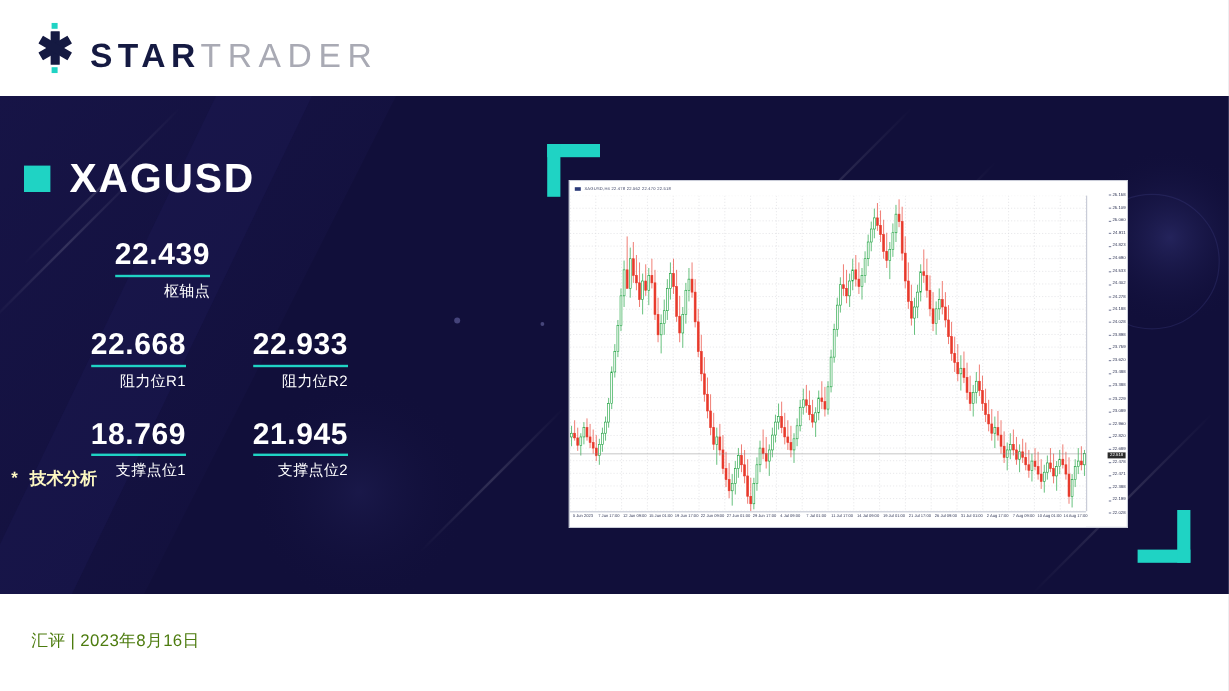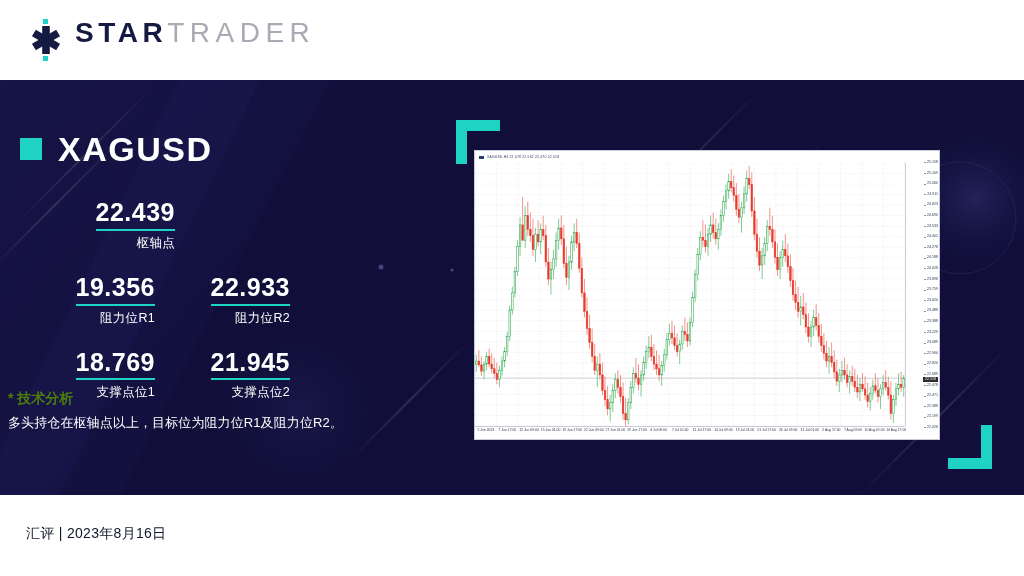--- a/index.html
+++ b/index.html
@@ -10,21 +10,21 @@
     overflow:hidden;
     position:relative;
   }
 
   
   .header {
     position:absolute; left:0; top:0; width:1024px; height:80px;
     background:#ffffff;
     display:flex; align-items:center;
   }
-  .logo-wrap { display:flex; align-items:flex-start; margin-left:26px; }
+  .logo-wrap { display:flex; align-items:flex-end; margin-left:26px; }
   .logo-mark { position:relative; width:40px; height:42px; flex:none; }
   .logo-mark svg { position:absolute; left:0; top:0; }
   .logo-text { margin-left:9px; font-size:28px; letter-spacing:4.5px; font-weight:bold; line-height:1; }
   .logo-star { color:#151a42; }
   .logo-trader { color:#a9aab4; font-weight:normal; letter-spacing:5.5px; }
 
   
   .stage {
     position:absolute; left:0; top:80px; width:1024px; height:415px;
     background:#110f3a;
@@ -52,21 +52,21 @@
     color:#ffffff; font-size:25px; font-weight:bold; line-height:1.15;
     letter-spacing:0.5px;
     display:inline-block;
     border-bottom:2px solid #1fd3c4;
     padding-bottom:2px;
   }
   .stat-lbl { color:#ffffff; font-size:12.5px; margin-top:4px; letter-spacing:0.3px; }
   .stat-row.r2 { margin-top:21px; }
 
   .analysis { position:absolute; left:-12px; top:310px; width:400px; }
-  .analysis-head { color:#4d7c0f; font-size:14px; font-weight:bold; }
+  .analysis-head { color:#fef9c3; font-size:14px; font-weight:bold;font-family:Liberation Mono, monospace; }
   .analysis-body {
     color:#ffffff; font-size:13px; line-height:1.55; margin-top:5px;
     letter-spacing:0.1px;
   }
 
   
   .chart-frame {
     position:absolute; left:474px; top:70px; width:466px; height:290px;
     background:#ffffff;
     border:1px solid #c9ccd8;
@@ -117,21 +117,21 @@
     white-space:nowrap; line-height:1; transform:translateX(-50%);
   }
 
   
   .footer {
     position:absolute; left:0; top:495px; width:1024px; height:81px;
     background:#ffffff;
   }
   .footer-text {
     position:absolute; left:26px; top:30px;
-    font-size:14px; color:#0f172a; letter-spacing:0.3px;
+    font-size:14px; color:#4d7c0f; letter-spacing:0.3px;
   }
 </style>
 </head>
 <body>
 
 <div class="header">
   <div class="logo-wrap">
     <div class="logo-mark">
       <svg width="40" height="42" viewBox="0 0 40 42">
         <rect x="17" y="0" width="5" height="5" fill="#1fd3c4"></rect>
@@ -193,21 +193,21 @@
 
     <div class="stats">
       <div class="stat-row">
         <div class="stat single">
           <div><span class="stat-val">22.439</span></div>
           <div class="stat-lbl">枢轴点</div>
         </div>
       </div>
       <div class="stat-row r2">
         <div class="stat">
-          <div><span class="stat-val">19.356</span></div>
+          <div><span class="stat-val">22.668</span></div>
           <div class="stat-lbl">阻力位R1</div>
         </div>
         <div class="stat">
           <div><span class="stat-val">22.933</span></div>
           <div class="stat-lbl">阻力位R2</div>
         </div>
       </div>
       <div class="stat-row r2">
         <div class="stat">
           <div><span class="stat-val">18.769</span></div>
@@ -216,21 +216,20 @@
         <div class="stat">
           <div><span class="stat-val">21.945</span></div>
           <div class="stat-lbl">支撑点位2</div>
         </div>
       </div>
     </div>
 
     <div class="analysis">
       <div class="analysis-head">* 技术分析</div>
       <div class="analysis-body">
-        <div>多头持仓在枢轴点以上，目标位为阻力位R1及阻力位R2。</div>
       </div>
     </div>
   </div>
 
   <div class="bracket br-tl">
       <i class="h"></i>
       <i class="v"></i>
     </div>
   <div class="bracket br-br">
       <i class="h"></i>

